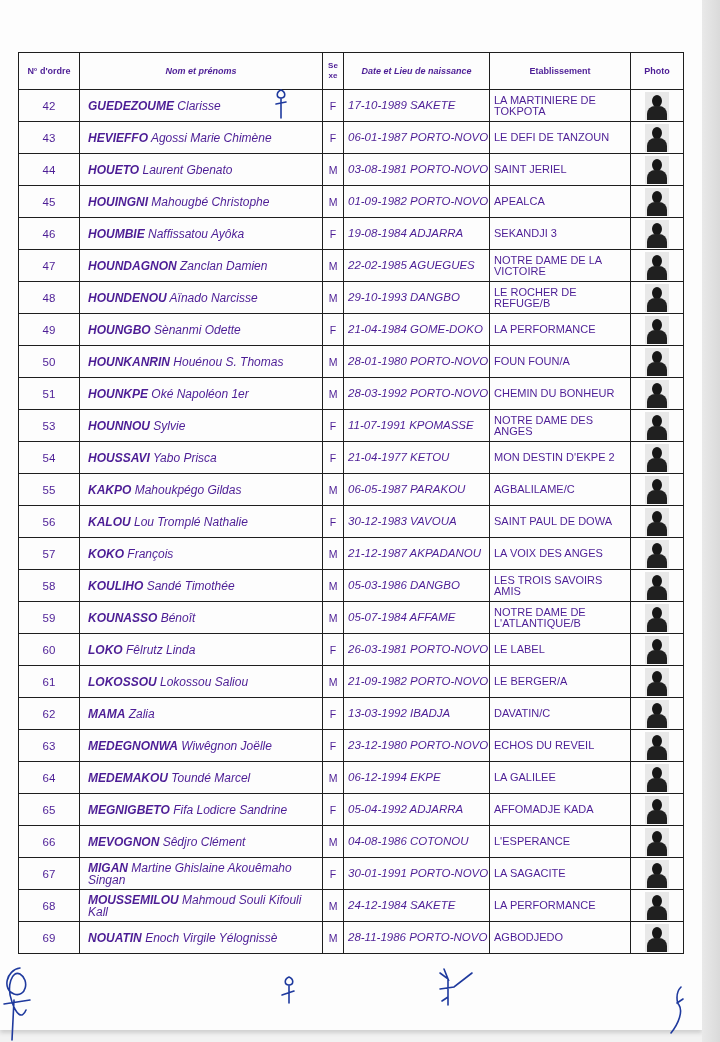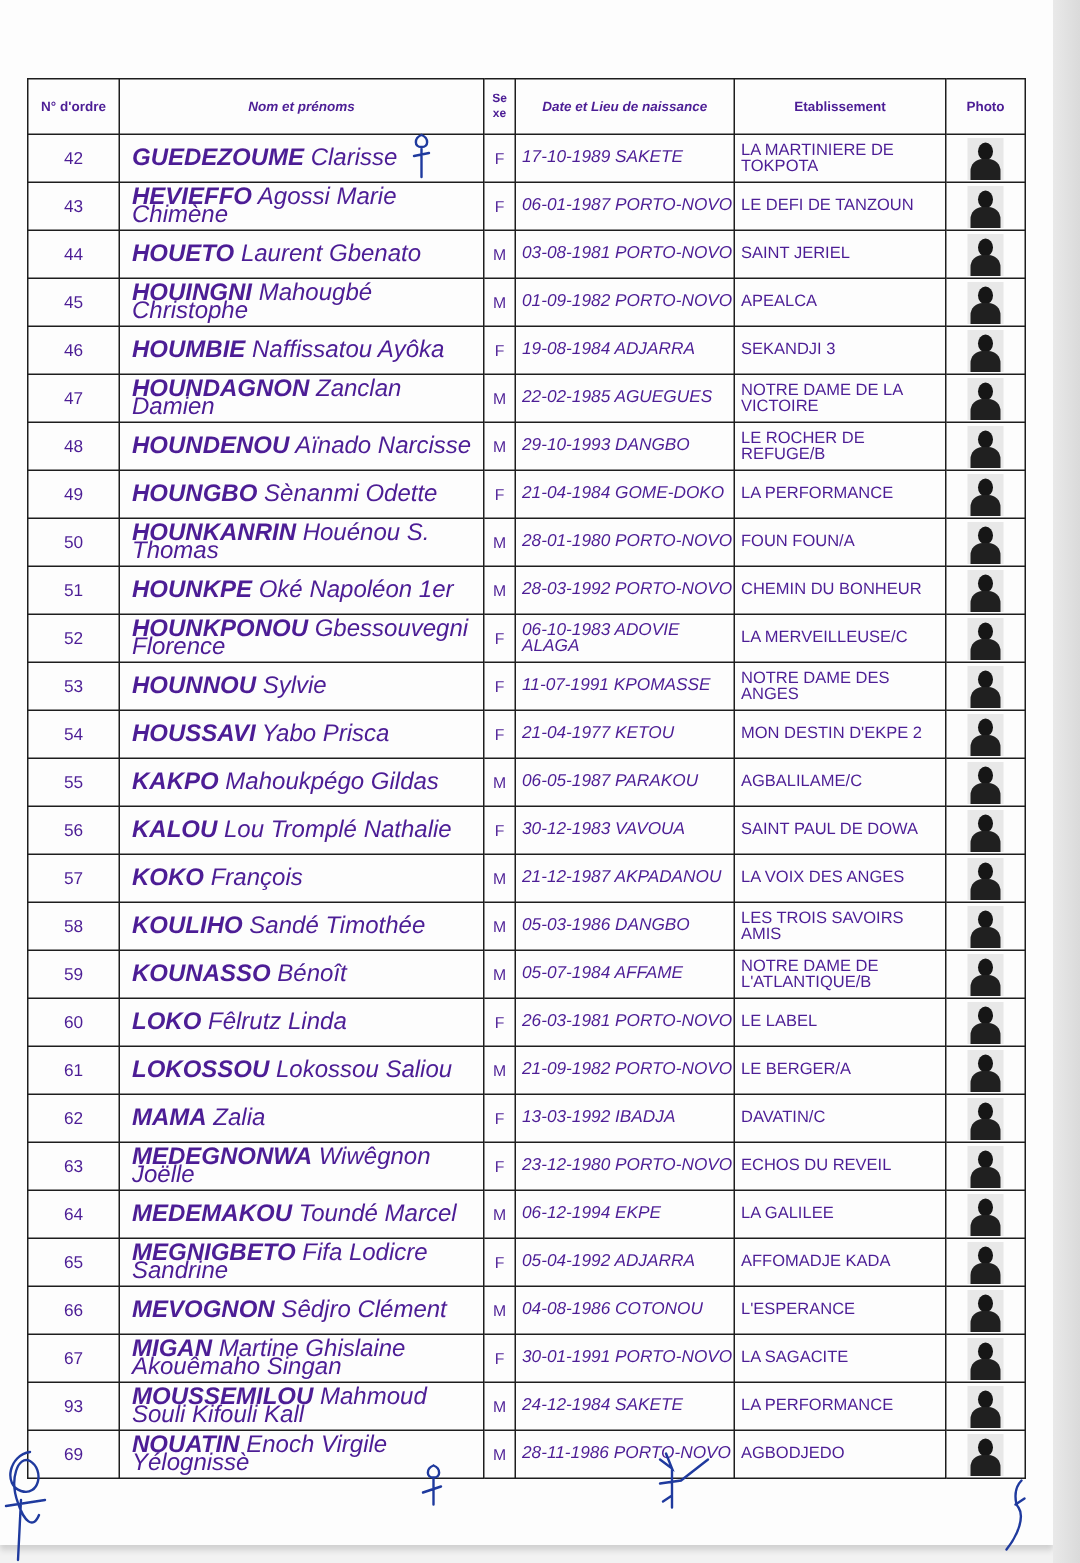--- a/index.html
+++ b/index.html
@@ -33,21 +33,21 @@
   }
   table.roster th {
     height: 36px;
     font-size: 9px;
     font-weight: bold;
     text-align: center;
     line-height: 10px;
   }
   table.roster td { height: 31px; }
   .c-num { width: 60px; text-align: center; font-size: 11.5px; }
-  .c-name { width: 242px; font-size: 16px; font-style: italic; padding-left: 8px !important; line-height: 12px; }
+  .c-name { width: 242px; font-size: 12px; font-style: italic; padding-left: 8px !important; line-height: 12px; }
   .c-sex { width: 20px; text-align: center; font-size: 10.5px; }
   .c-date { width: 145px; font-size: 11.5px; font-style: italic; padding-left: 4px !important; line-height: 11px; }
   .c-etab { width: 140px; font-size: 11px; padding-left: 4px !important; line-height: 11px; }
   .c-photo { width: 52px; text-align: center; }
   .name-last { font-weight: bold; font-style: italic; }
   .name-first { font-style: italic; }
   .photo-box {
     display: inline-block; width: 24px; height: 28px; position: relative;
     background: #e8e8e8; overflow: hidden; vertical-align: middle;
   }
@@ -152,28 +152,20 @@
         </tr>
         <tr>
           <td class="c-num">51</td>
           <td class="c-name"><span class="name-last">HOUNKPE</span> <span class="name-first">Oké Napoléon 1er</span></td>
           <td class="c-sex">M</td>
           <td class="c-date">28-03-1992 PORTO-NOVO</td>
           <td class="c-etab">CHEMIN DU BONHEUR</td>
           <td class="c-photo"><span class="photo-box"><span class="head"></span><span class="body"></span></span></td>
         </tr>
         <tr>
-          <td class="c-num">52</td>
-          <td class="c-name"><span class="name-last">HOUNKPONOU</span> <span class="name-first">Gbessouvegni Florence</span></td>
-          <td class="c-sex">F</td>
-          <td class="c-date">06-10-1983 ADOVIE ALAGA</td>
-          <td class="c-etab">LA MERVEILLEUSE/C</td>
-          <td class="c-photo"><span class="photo-box"><span class="head"></span><span class="body"></span></span></td>
-        </tr>
-        <tr>
           <td class="c-num">53</td>
           <td class="c-name"><span class="name-last">HOUNNOU</span> <span class="name-first">Sylvie</span></td>
           <td class="c-sex">F</td>
           <td class="c-date">11-07-1991 KPOMASSE</td>
           <td class="c-etab">NOTRE DAME DES ANGES</td>
           <td class="c-photo"><span class="photo-box"><span class="head"></span><span class="body"></span></span></td>
         </tr>
         <tr>
           <td class="c-num">54</td>
           <td class="c-name"><span class="name-last">HOUSSAVI</span> <span class="name-first">Yabo Prisca</span></td>
@@ -280,21 +272,21 @@
         </tr>
         <tr>
           <td class="c-num">67</td>
           <td class="c-name"><span class="name-last">MIGAN</span> <span class="name-first">Martine Ghislaine Akouêmaho Singan</span></td>
           <td class="c-sex">F</td>
           <td class="c-date">30-01-1991 PORTO-NOVO</td>
           <td class="c-etab">LA SAGACITE</td>
           <td class="c-photo"><span class="photo-box"><span class="head"></span><span class="body"></span></span></td>
         </tr>
         <tr>
-          <td class="c-num">93</td>
+          <td class="c-num">68</td>
           <td class="c-name"><span class="name-last">MOUSSEMILOU</span> <span class="name-first">Mahmoud Souli Kifouli Kall</span></td>
           <td class="c-sex">M</td>
           <td class="c-date">24-12-1984 SAKETE</td>
           <td class="c-etab">LA PERFORMANCE</td>
           <td class="c-photo"><span class="photo-box"><span class="head"></span><span class="body"></span></span></td>
         </tr>
         <tr>
           <td class="c-num">69</td>
           <td class="c-name"><span class="name-last">NOUATIN</span> <span class="name-first">Enoch Virgile Yélognissè</span></td>
           <td class="c-sex">M</td>

